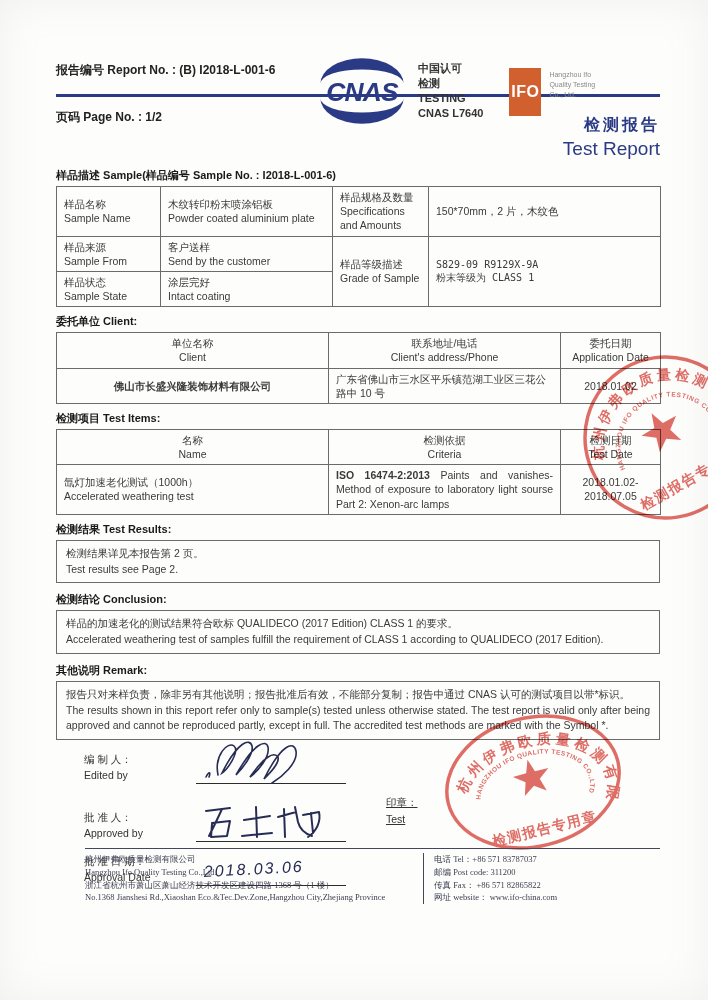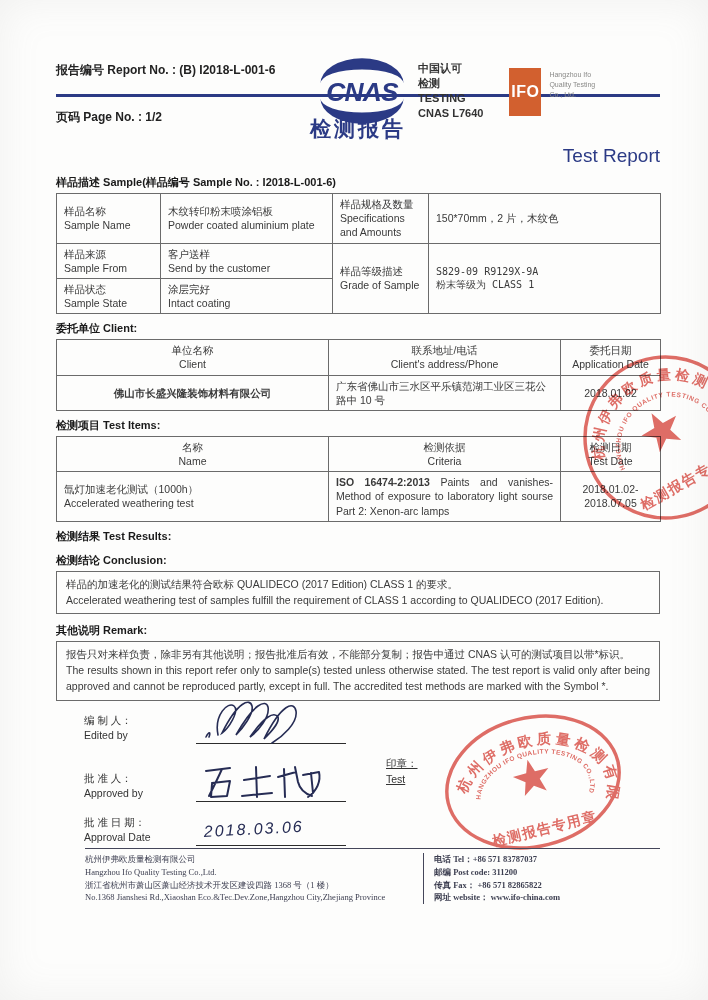--- a/index.html
+++ b/index.html
@@ -23,21 +23,21 @@
   .ifo-block { display:flex; align-items:flex-start; gap:8px; margin-left:26px; margin-top:12px; }
   .ifo-logo {
     width:32px; height:48px; background:#d2602f; color:#fff;
     display:flex; align-items:center; justify-content:center;
     font-size:16px; font-weight:700; letter-spacing:0.5px;
   }
   .ifo-caption { font-size:7px; color:#8a8a88; line-height:1.4; padding-top:2px; }
   .header-rule { height:3px; background:#2b3a85; margin-top:0px; }
 
   
-  .title-zh { text-align:center; font-size:21px; font-weight:700; color:#2b3a85; letter-spacing:3px; margin-top:18px;font-family:Liberation Serif, serif; }
+  .title-zh { text-align:right; font-size:16px; font-weight:700; color:#2b3a85; letter-spacing:3px; margin-top:18px;font-family:Liberation Serif, serif; }
   .title-en { text-align:right; font-size:19px; color:#2b3a85; margin-top:2px; margin-bottom:8px; }
 
   
   .sec-heading { font-size:11px; font-weight:700; color:#1a1a1a; margin:7px 0 3px 0; }
   table { border-collapse:collapse; width:604px; table-layout:fixed; }
   td,th { border:1px solid #6b6b6b; font-size:10.5px; line-height:1.35; padding:3px 7px; vertical-align:middle; font-weight:400; text-align:left; color:#3a3a3a; }
   .c { text-align:center; }
   .bold { font-weight:700; }
   .mono { font-family:"DejaVu Sans Mono","Liberation Mono",monospace; font-size:10px; }
   .box { border:1px solid #6b6b6b; padding:5px 9px; font-size:10.5px; line-height:1.5; color:#3a3a3a; }
@@ -57,21 +57,21 @@
   .stamp-bottom { left:437px; top:705px; transform:rotate(-14deg); }
 
   
   .footer {
     position:absolute; left:85px; top:848px; width:575px;
     border-top:1.2px solid #44465a; display:flex;
     font-family:"Liberation Serif","DejaVu Serif",serif;
     font-size:8.5px; color:#3c3e50; padding-top:4px;
   }
   .footer-left { width:338px; line-height:1.5; padding-right:6px; }
-  .footer-right { border-left:1px solid #44465a; padding-left:10px; line-height:1.5;font-weight:bold; }
+  .footer-right { border-left:1px solid #44465a; padding-left:10px; line-height:1.5; }
 </style>
 </head>
 <body>
 
 <div class="page">
   <div class="content">
 
     <div class="header">
       <div class="header-left">
         <div class="report-no">报告编号 Report No. : (B) I2018-L-001-6</div>
@@ -221,20 +221,24 @@
         <td class="just"><b>ISO 16474-2:2013</b><span> Paints and vanishes-Method of exposure to laboratory light sourse Part 2: Xenon-arc lamps</span></td>
         <td class="c">
           <div>2018.01.02-</div>
           <div>2018.07.05</div>
         </td>
       </tr>
     </tbody>
       </table>
 
     <div class="sec-heading">检测结果 Test Results:</div>
+    <div class="box">
+      <div>检测结果详见本报告第 2 页。</div>
+      <div>Test results see Page 2.</div>
+    </div>
 
     <div class="sec-heading" style="margin-top:9px">检测结论 Conclusion:</div>
     <div class="box">
       <div>样品的加速老化的测试结果符合欧标 QUALIDECO (2017 Edition) CLASS 1 的要求。</div>
       <div>Accelerated weathering test of samples fulfill the requirement of CLASS 1 according to QUALIDECO (2017 Edition).</div>
     </div>
 
     <div class="sec-heading" style="margin-top:9px">其他说明 Remark:</div>
     <div class="box">
       <div>报告只对来样负责，除非另有其他说明；报告批准后有效，不能部分复制；报告中通过 CNAS 认可的测试项目以带*标识。</div>

